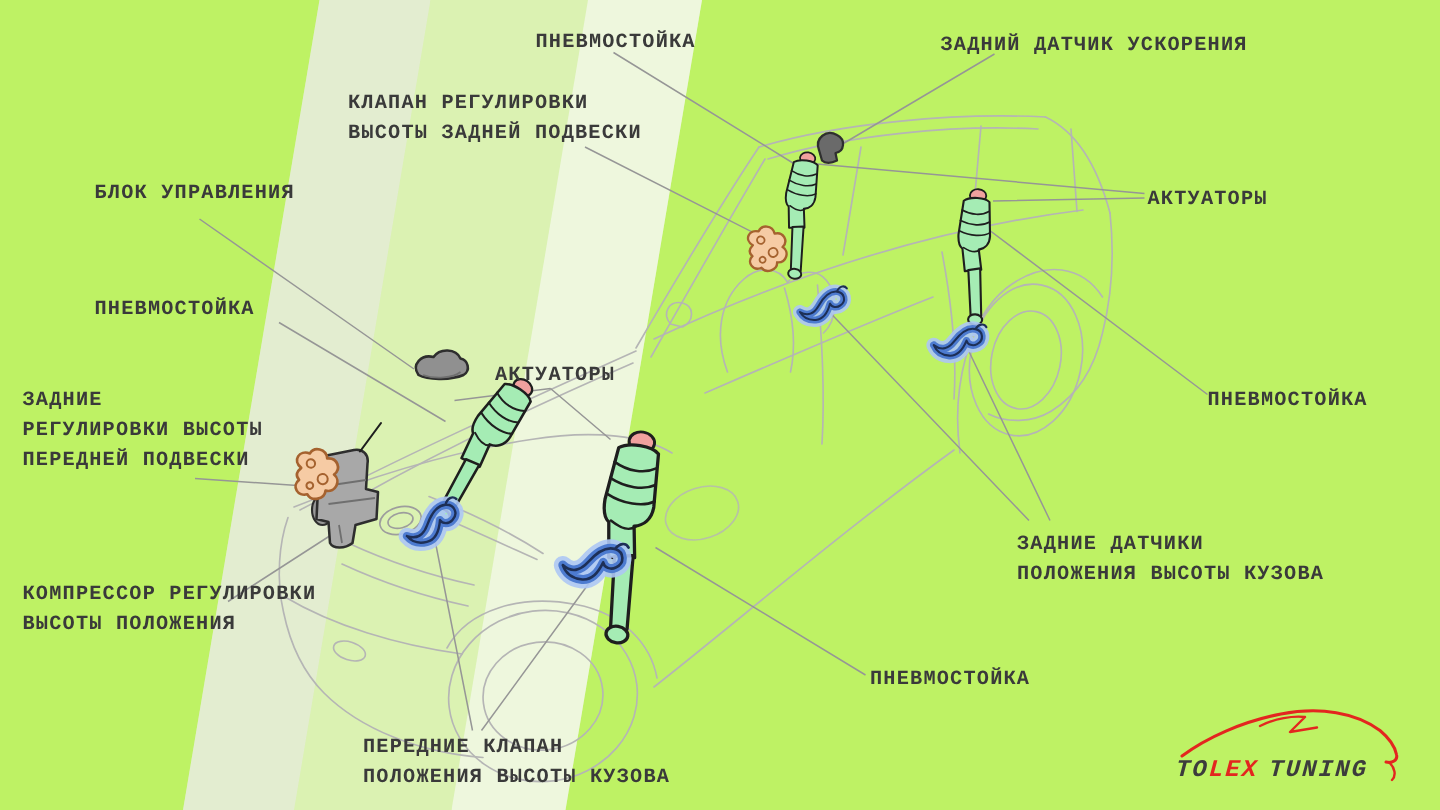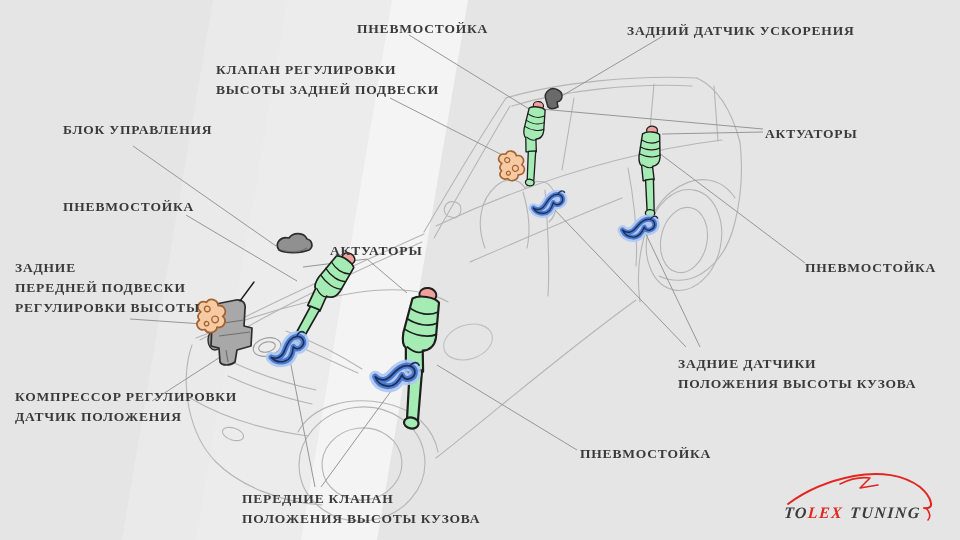--- a/index.html
+++ b/index.html
@@ -1,17 +1,17 @@
 <!DOCTYPE html>
 <html><head>
 <meta charset="utf-8">
 <style>
   html,body{margin:0;padding:0;background:#fff;}
-  .stage{position:relative;width:960px;height:540px;overflow:hidden;background:#e5e5e5;
-         font-family:Liberation Serif, serif;}
+  .stage{position:relative;width:960px;height:540px;overflow:hidden;background:#bef264;
+         font-family:Liberation Mono, monospace;}
   
   .stripe{position:absolute;inset:0;pointer-events:none;}
   .stripe1{background:#f2f2f2;opacity:.55;clip-path:polygon(213px 0,468px 0,377px 540px,122px 540px);}
   .stripe2{background:#e9e9e9;opacity:.55;clip-path:polygon(213px 0,287px 0,196px 540px,122px 540px);}
   .stripe3{background:#fafafa;opacity:.6;clip-path:polygon(392px 0,468px 0,377px 540px,301px 540px);}
   svg.diagram{position:absolute;left:0;top:0;}
   
   .car path,.car ellipse{fill:none;stroke:#b5b5b5;stroke-width:1.1;stroke-linecap:round;stroke-linejoin:round;}
   .leaders{fill:none;stroke:#969696;stroke-width:1;}
   
@@ -176,51 +176,51 @@
       <use href="#sensorTpl" transform="translate(640,225) rotate(4) scale(0.9)"></use>
     </g>
   </svg>
 
   <div class="label" style="left:357px;top:19px">
       <span>ПНЕВМОСТОЙКА</span>
     </div>
   <div class="label" style="left:627px;top:21px">
       <span>ЗАДНИЙ ДАТЧИК УСКОРЕНИЯ</span>
     </div>
-  <div class="label" style="left:216px;top:60px">
+  <div class="label" style="left:232px;top:60px">
       <span>КЛАПАН РЕГУЛИРОВКИ</span>
       <span>ВЫСОТЫ ЗАДНЕЙ ПОДВЕСКИ</span>
     </div>
   <div class="label" style="left:63px;top:120px">
       <span>БЛОК УПРАВЛЕНИЯ</span>
     </div>
   <div class="label" style="left:63px;top:197px">
       <span>ПНЕВМОСТОЙКА</span>
     </div>
   <div class="label" style="left:330px;top:241px">
       <span>АКТУАТОРЫ</span>
     </div>
   <div class="label" style="left:765px;top:124px">
       <span>АКТУАТОРЫ</span>
     </div>
   <div class="label" style="left:805px;top:258px">
       <span>ПНЕВМОСТОЙКА</span>
     </div>
   <div class="label" style="left:15px;top:258px">
       <span>ЗАДНИЕ</span>
+      <span>РЕГУЛИРОВКИ ВЫСОТЫ</span>
       <span>ПЕРЕДНЕЙ ПОДВЕСКИ</span>
-      <span>РЕГУЛИРОВКИ ВЫСОТЫ</span>
     </div>
   <div class="label" style="left:678px;top:354px">
       <span>ЗАДНИЕ ДАТЧИКИ</span>
       <span>ПОЛОЖЕНИЯ ВЫСОТЫ КУЗОВА</span>
     </div>
   <div class="label" style="left:15px;top:387px">
       <span>КОМПРЕССОР РЕГУЛИРОВКИ</span>
-      <span>ДАТЧИК ПОЛОЖЕНИЯ</span>
+      <span>ВЫСОТЫ ПОЛОЖЕНИЯ</span>
     </div>
   <div class="label" style="left:580px;top:444px">
       <span>ПНЕВМОСТОЙКА</span>
     </div>
   <div class="label" style="left:242px;top:489px">
       <span>ПЕРЕДНИЕ КЛАПАН</span>
       <span>ПОЛОЖЕНИЯ ВЫСОТЫ КУЗОВА</span>
     </div>
 
   <div class="logo">

